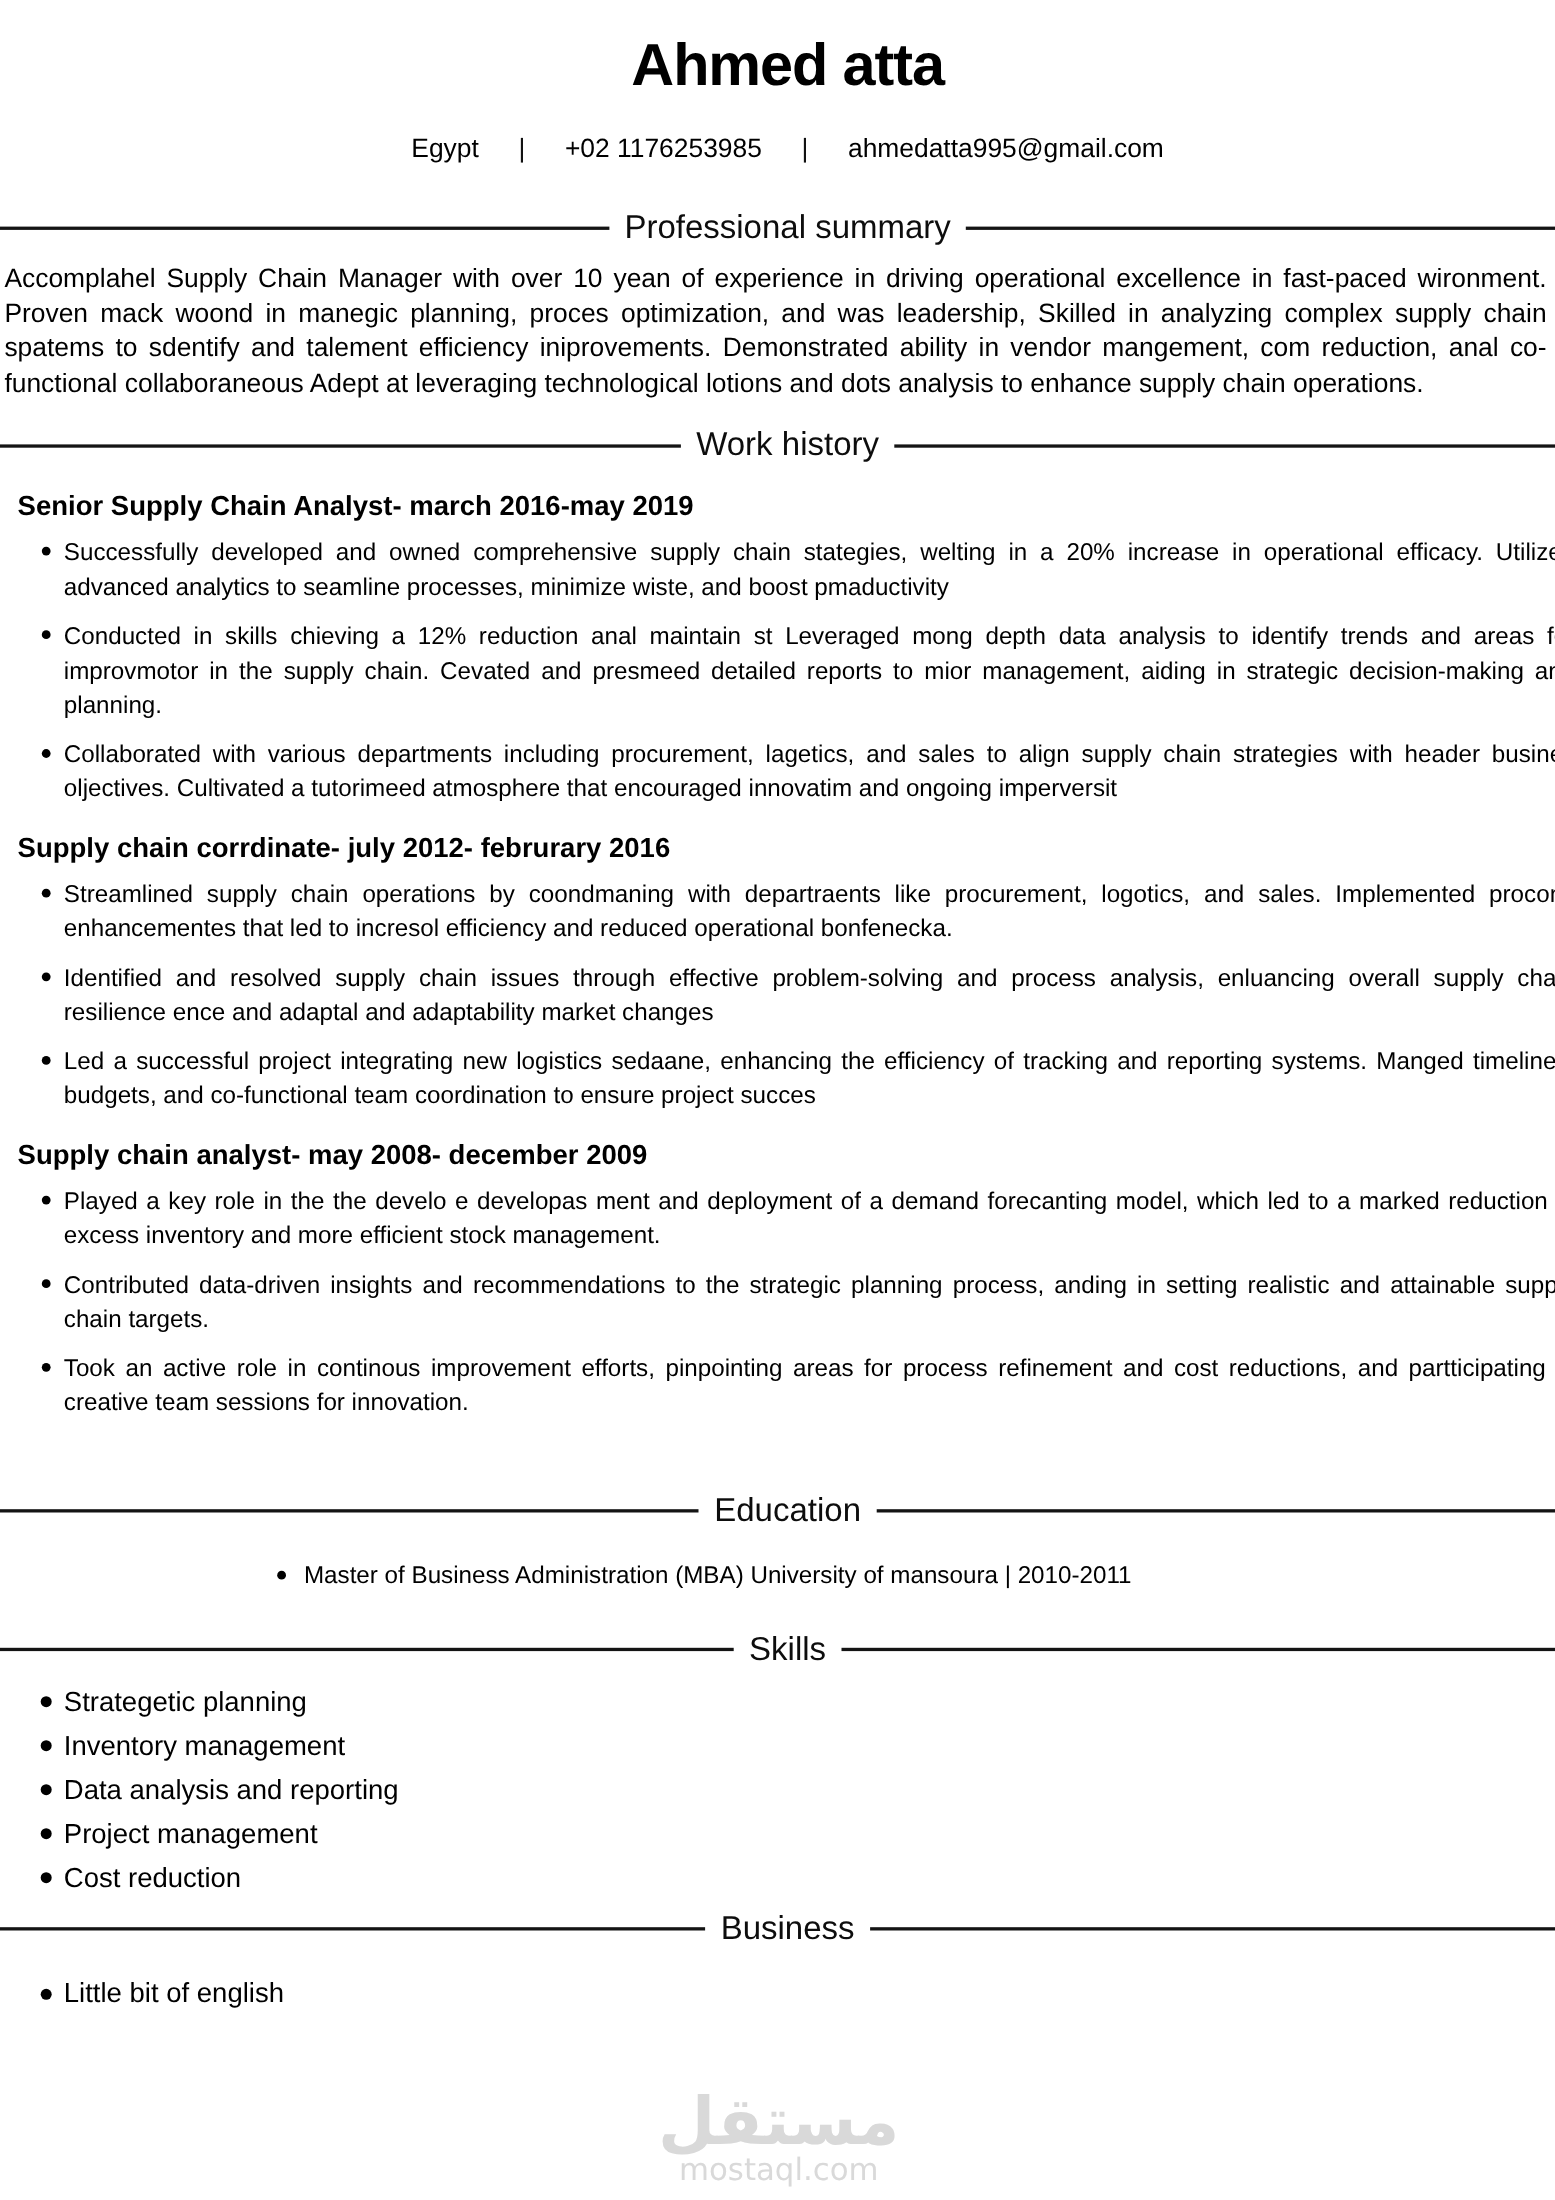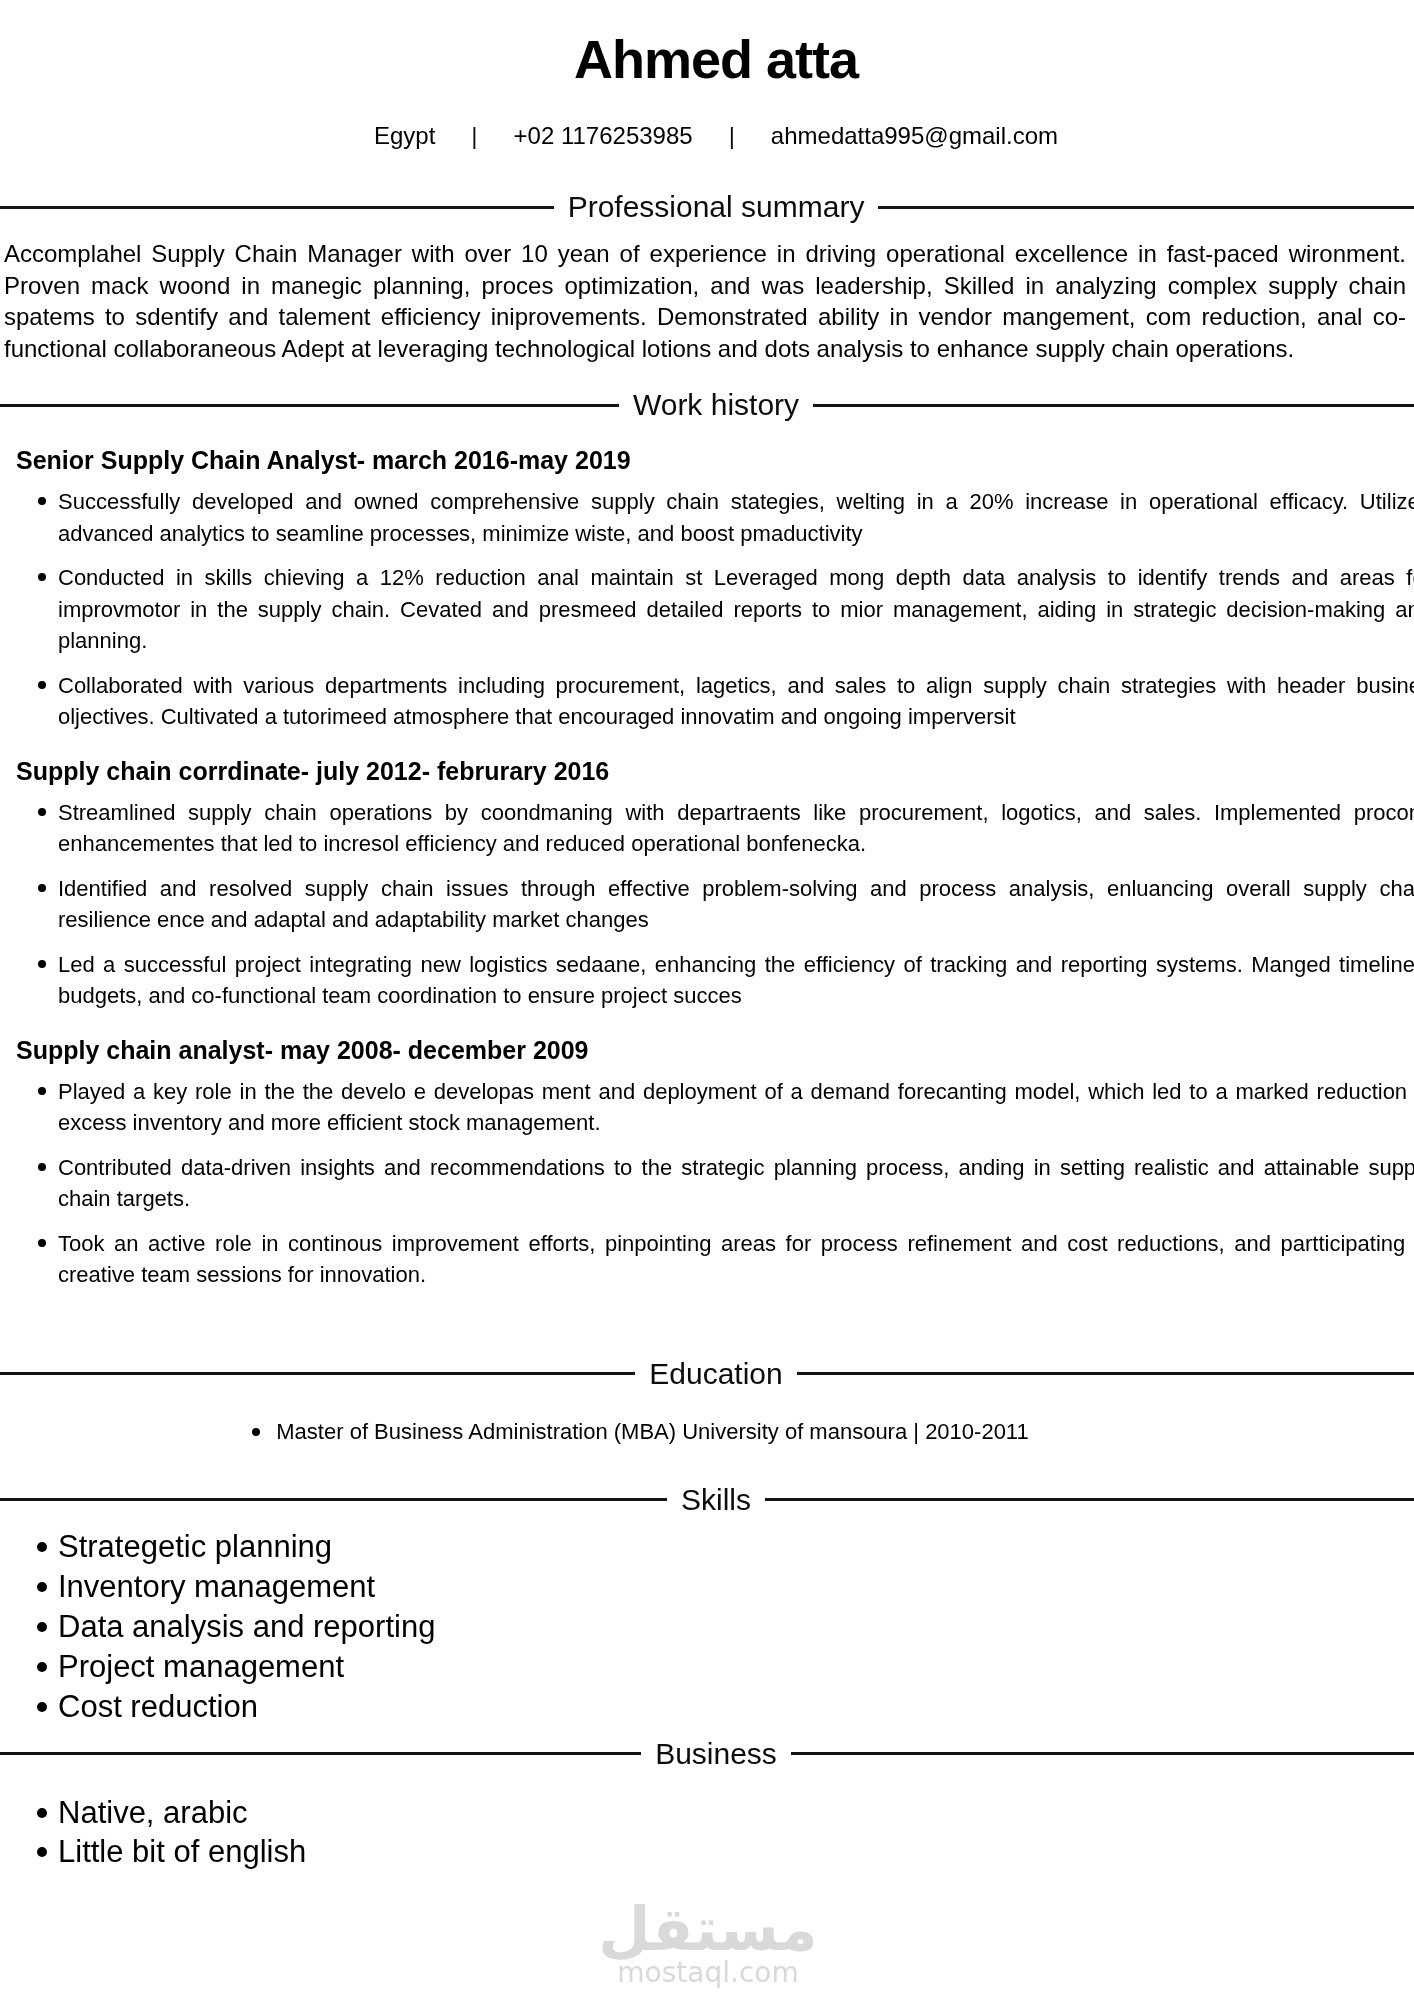--- a/index.html
+++ b/index.html
@@ -64,21 +64,21 @@
     margin-top:26px; width:1281px; text-align:center;
     font-size:22px; line-height:30px;
   }
   .edu .dot {
     display:inline-block; width:8px; height:8px; border-radius:50%;
     background:#000; margin-right:16px; vertical-align:3px;
   }
 
   .plain-list { margin-top:10px; }
   .plain-list li {
-    position:relative; font-size:31px; line-height:40px; width:1300px;
+    position:relative; font-size:25px; line-height:40px; width:1300px;
   }
   .plain-list li::before {
     content:""; position:absolute; left:-21px; top:15px;
     width:10px; height:10px; border-radius:50%; background:#000;
   }
   .lang-list { margin-top:22px; }
   .lang-list li { line-height:39px; }
 
   .watermark {
     position:absolute; top:1872px; left:708px; transform:translateX(-50%);
@@ -159,21 +159,20 @@
     <li>Data analysis and reporting</li>
     <li>Project management</li>
     <li>Cost reduction</li>
   </ul>
 
   <div class="sec-title t-languages">
       <span>Business</span>
     </div>
 
   <ul class="plain-list lang-list">
-    <li>Native, arabic</li>
     <li>Little bit of english</li>
   </ul>
 
 </div>
 
 <div class="watermark">
   <div class="ar">مستقل</div>
   <div class="en">mostaql.com</div>
 </div>
 

